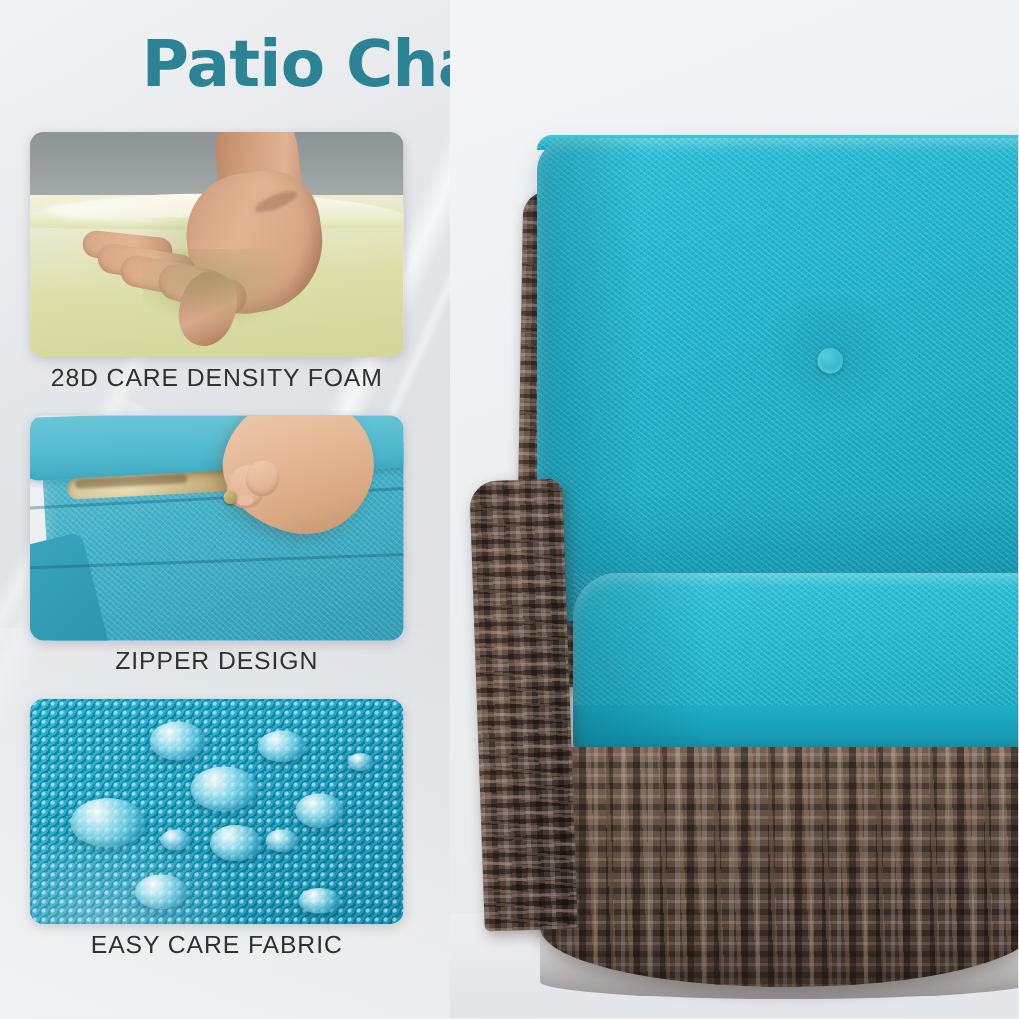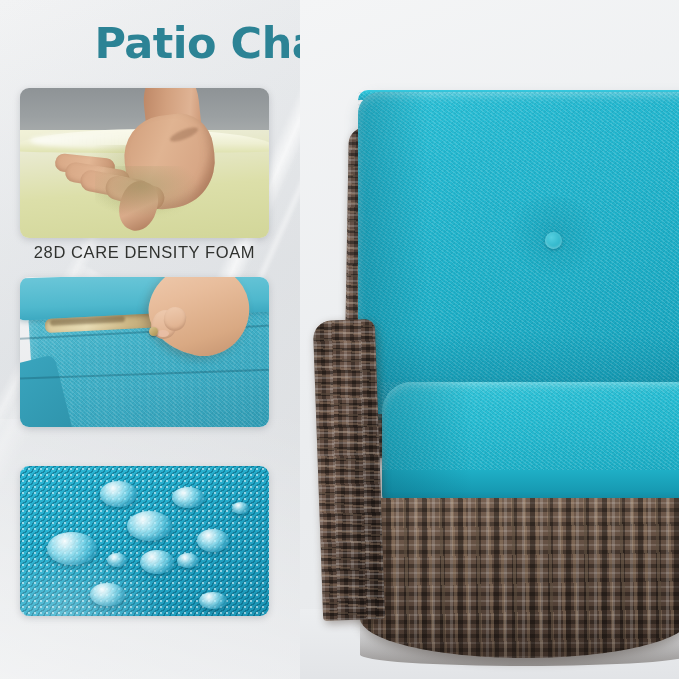--- a/index.html
+++ b/index.html
@@ -246,37 +246,39 @@
     <div class="z-gap"></div>
     <div class="z-gapdark"></div>
     <div class="z-seam z-seam-a"></div>
     <div class="z-seam z-seam-b"></div>
     <div class="z-hand"></div>
     <div class="z-fing zf1"></div>
     <div class="z-fing zf2"></div>
     <div class="z-nail"></div>
     <div class="z-pull"></div>
   </div>
+  <div class="caption cap2">ZIPPER DESIGN</div>
 
   <div class="card card3">
     <div class="w-bg"></div>
     <div class="w-weave"></div>
     <div class="bead" style="left:32%;top:10%;width:15%;height:17%;"></div>
     <div class="bead" style="left:61%;top:14%;width:13%;height:14%;"></div>
     <div class="bead" style="left:43%;top:30%;width:18%;height:20%;"></div>
     <div class="bead" style="left:11%;top:44%;width:20%;height:22%;"></div>
     <div class="bead" style="left:71%;top:42%;width:13%;height:15%;"></div>
     <div class="bead" style="left:48%;top:56%;width:14%;height:16%;"></div>
     <div class="bead" style="left:63%;top:58%;width:9%;height:10%;"></div>
     <div class="bead" style="left:28%;top:78%;width:14%;height:15%;"></div>
     <div class="bead" style="left:72%;top:84%;width:11%;height:11%;"></div>
     <div class="bead" style="left:35%;top:58%;width:8%;height:9%;"></div>
     <div class="bead" style="left:85%;top:24%;width:7%;height:8%;"></div>
     <div class="w-glow"></div>
   </div>
+  <div class="caption cap3">EASY CARE FABRIC</div>
 
   <div class="photo">
     <div class="ph-bg"></div>
     <div class="floor"></div>
 
     <div class="arm">
       <div class="weave-v"></div>
       <div class="weave-bright"></div>
     </div>
 

